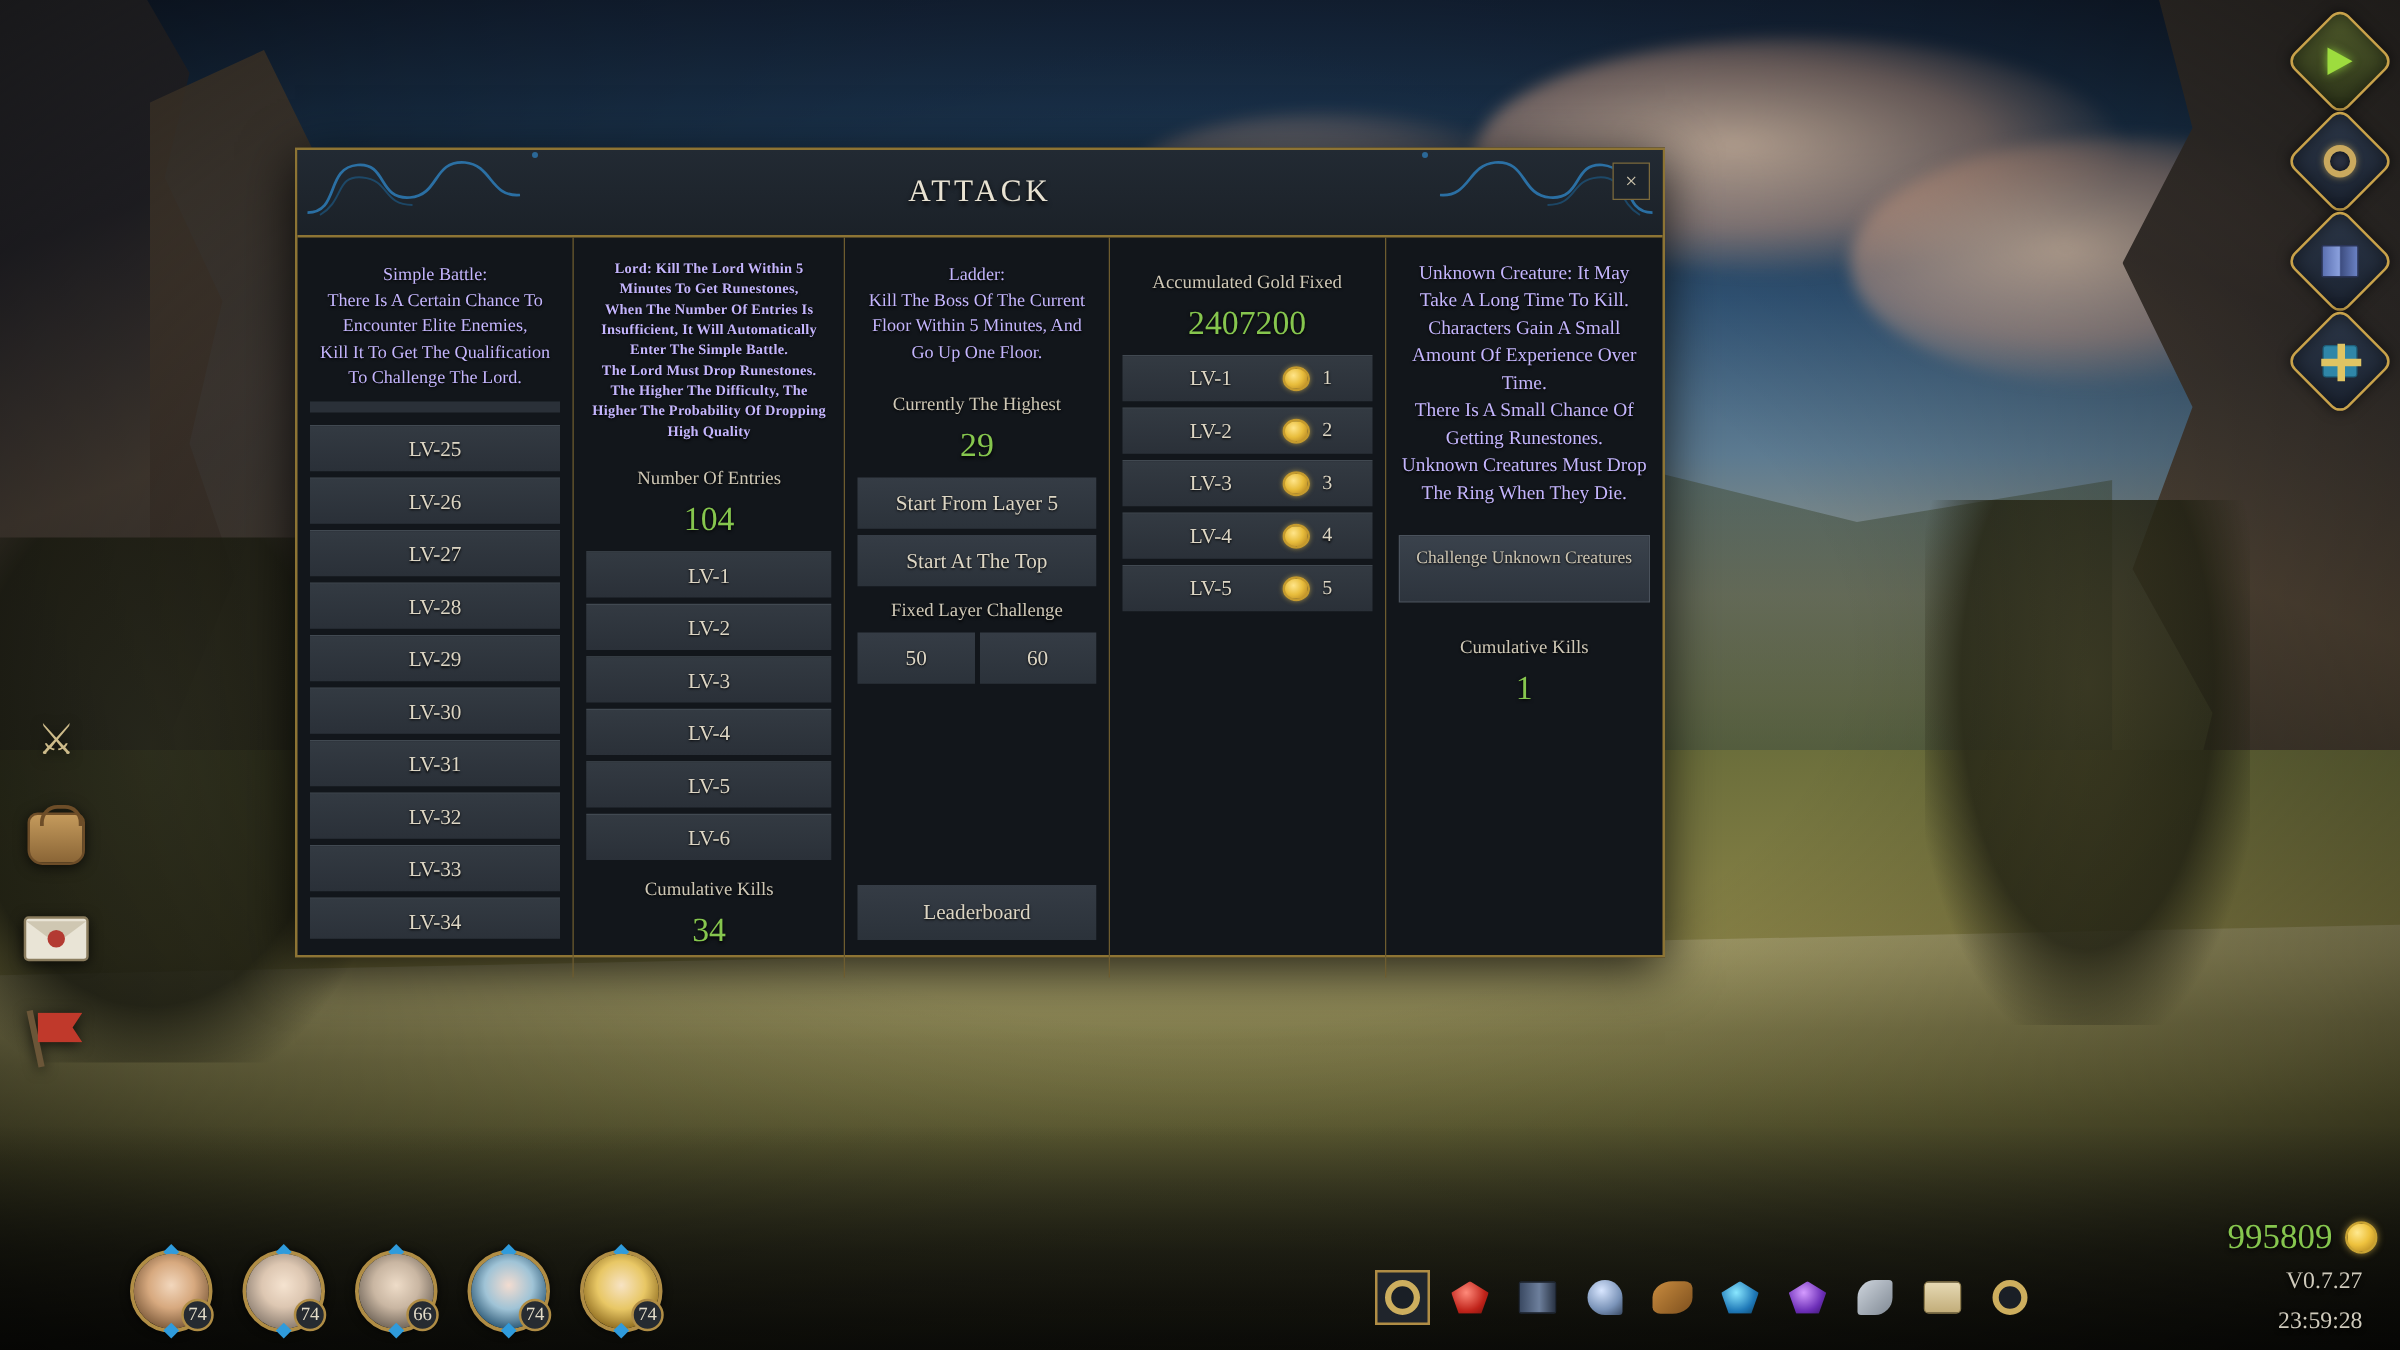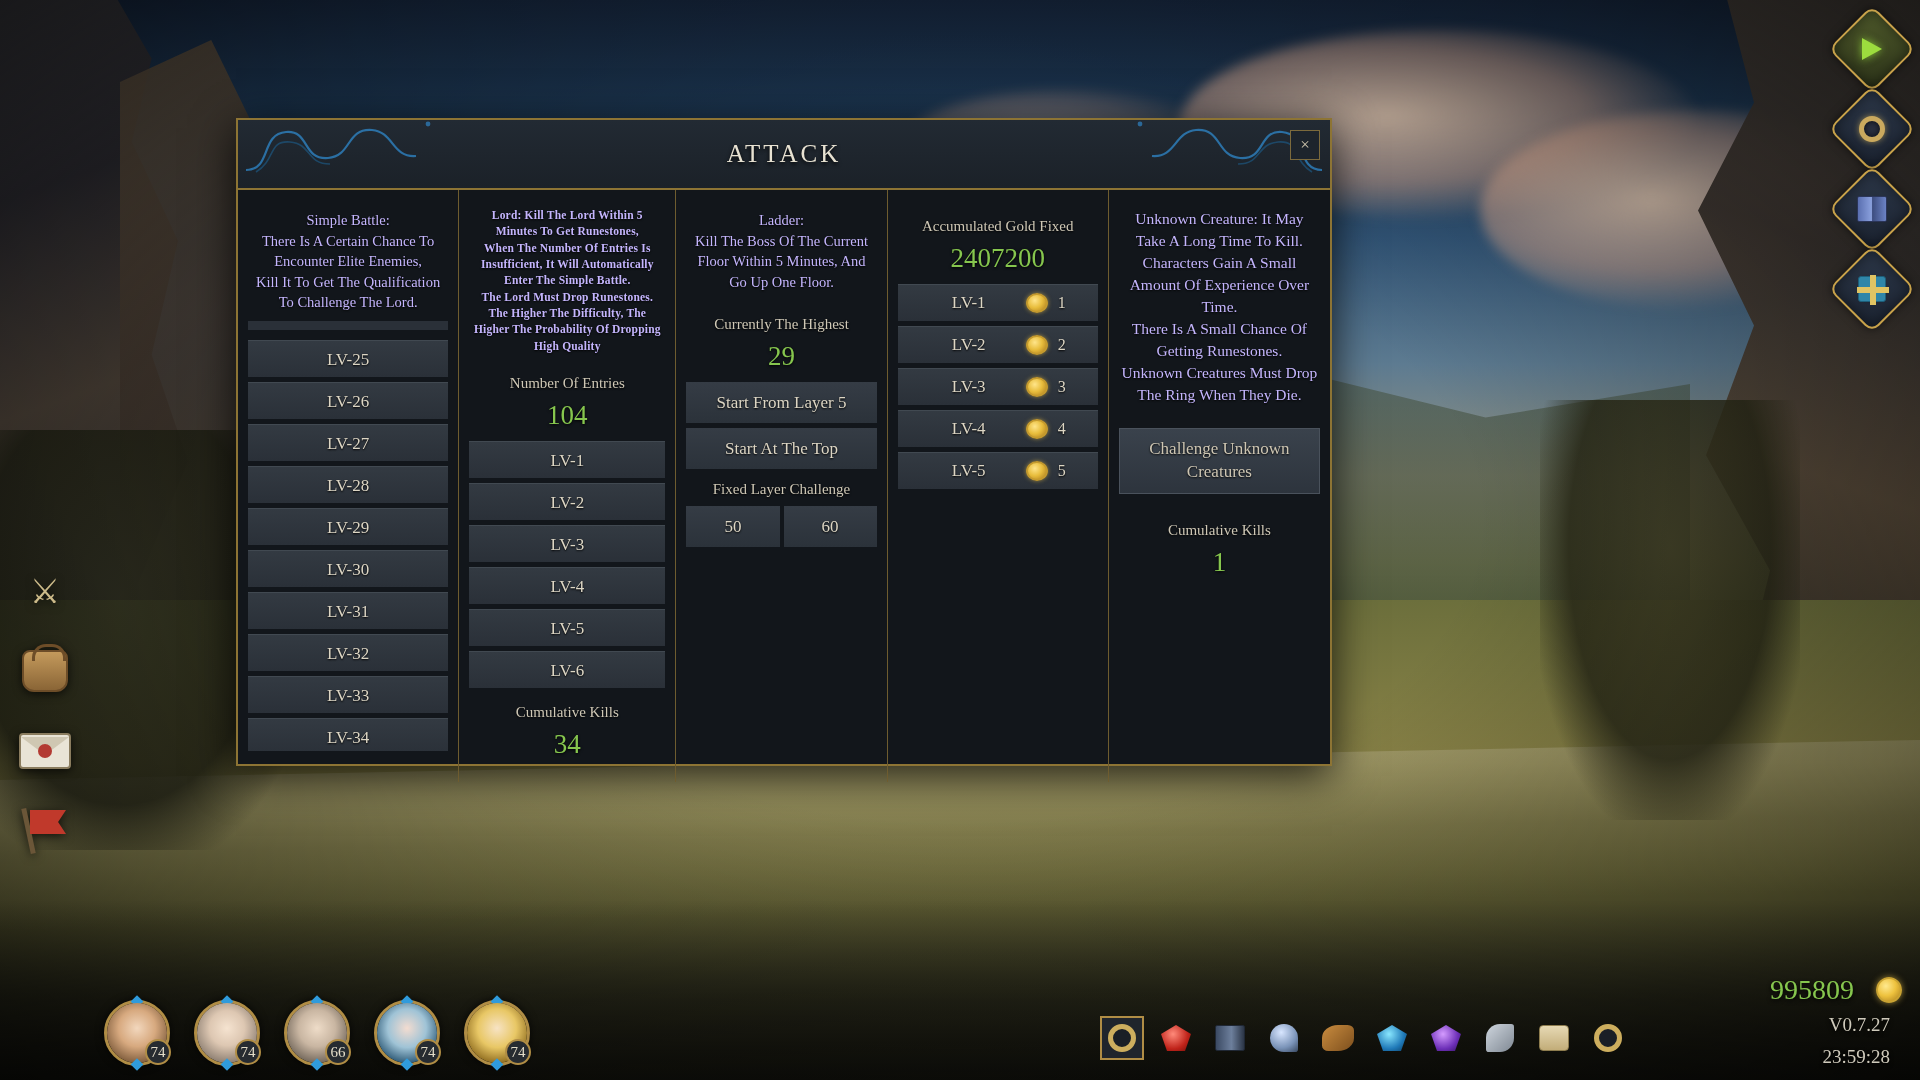--- a/index.html
+++ b/index.html
@@ -230,21 +230,21 @@
     border:2px solid #c49a2e;
     box-shadow:0 0 4px rgba(230,190,70,.6);
     margin-right:10px; flex-shrink:0;
   }
   .coin-row .amt { width:26px; text-align:left; color:#ddd6c4; font-size:16px; text-shadow:0 1px 2px #000; }
 
   .big-btn {
     margin-top:16px; min-height:54px; padding:9px 6px;
     background:linear-gradient(180deg,#3a424c 0%,#2d343d 100%);
     border:1px solid #4a525c;
-    color:#cec6b3; font-size:17px; text-align:center; line-height:1.35;
+    color:#cec6b3; font-size:14px; text-align:center; line-height:1.35;
     cursor:pointer; text-shadow:0 1px 2px #000;
   }
 
   .leaderboard-wrap { position:absolute; left:10px; right:10px; bottom:30px; }
 
   
   .portraits { position:absolute; left:104px; bottom:14px; display:flex; gap:24px; }
   .portrait {
     width:66px;height:66px;border-radius:50%;
     border:3px solid #b08d45; position:relative; cursor:pointer;
@@ -277,21 +277,21 @@
   .gem.purple{ background:radial-gradient(circle at 40% 35%, #d49bff, #6d2fb8 60%, #30115c); clip-path:polygon(50% 0,100% 35%,80% 100%,20% 100%,0 35%); }
   .tome { width:30px;height:26px;background:linear-gradient(90deg,#3b4a63,#6d7f9c 55%,#2b3546);border:1px solid #1f2734;border-radius:2px; }
   .scrollitem { width:30px;height:26px;background:linear-gradient(180deg,#e6d9b4,#c2ad79);border-radius:4px;border:1px solid #8d7c4e; }
   .horn { width:32px;height:26px;background:linear-gradient(135deg,#c98c3f,#7d4f1d);border-radius:50% 20% 50% 20%; }
   .ringitem { width:28px;height:28px;border-radius:50%;border:5px solid #cdae5e;background:#1a1f26; }
   .scepter { width:28px;height:28px;background:radial-gradient(circle at 40% 30%,#d8e6ff,#7a93b8 60%,#36465e);border-radius:50% 50% 10% 50%; }
   .hook { width:28px;height:28px;background:linear-gradient(135deg,#cfd6de,#7f8893);border-radius:50% 10% 50% 10%; }
 
   .currency {
     position:absolute; right:18px; bottom:74px;
-    display:flex; align-items:center; gap:22px;
+    display:flex; align-items:center; gap:10px;
   }
   .currency .amount { color:#86c64e; font-size:28px; text-shadow:0 2px 4px #000; }
   .currency .coin {
     width:26px;height:26px;border-radius:50%;
     background:radial-gradient(circle at 36% 32%, #ffe98f 0%, #eec23e 48%, #a97c1c 100%);
     border:2px solid #c9a333; box-shadow:0 0 6px rgba(240,200,80,.6);
   }
   .version {
     position:absolute; right:30px; bottom:44px;
     color:#cfcabb; font-size:19px; text-shadow:0 2px 4px #000;
@@ -423,20 +423,23 @@
       <div class="desc desc-lg">Ladder:<br>Kill The Boss Of The Current Floor Within 5 Minutes, And Go Up One Floor.</div>
       <div class="stat-label">Currently The Highest</div>
       <div class="stat-value">29</div>
       <div class="act-btn">Start From Layer 5</div>
       <div class="act-btn">Start At The Top</div>
       <div class="stat-label" style="margin-top:12px">Fixed Layer Challenge</div>
       <div class="pair-row" style="margin-top:8px">
         <div class="act-btn">50</div>
         <div class="act-btn">60</div>
       </div>
+      <div class="leaderboard-wrap">
+        <div class="act-btn" style="height:44px;line-height:44px;margin-bottom:0">Leaderboard</div>
+      </div>
     </div>
 
     <div class="col col-4">
       <div class="stat-label">Accumulated Gold Fixed</div>
       <div class="stat-value">2407200</div>
 
       <div class="coin-row">
         <span class="lv">LV-1</span>
         <span class="coin-icon"></span>
         <span class="amt">1</span>

